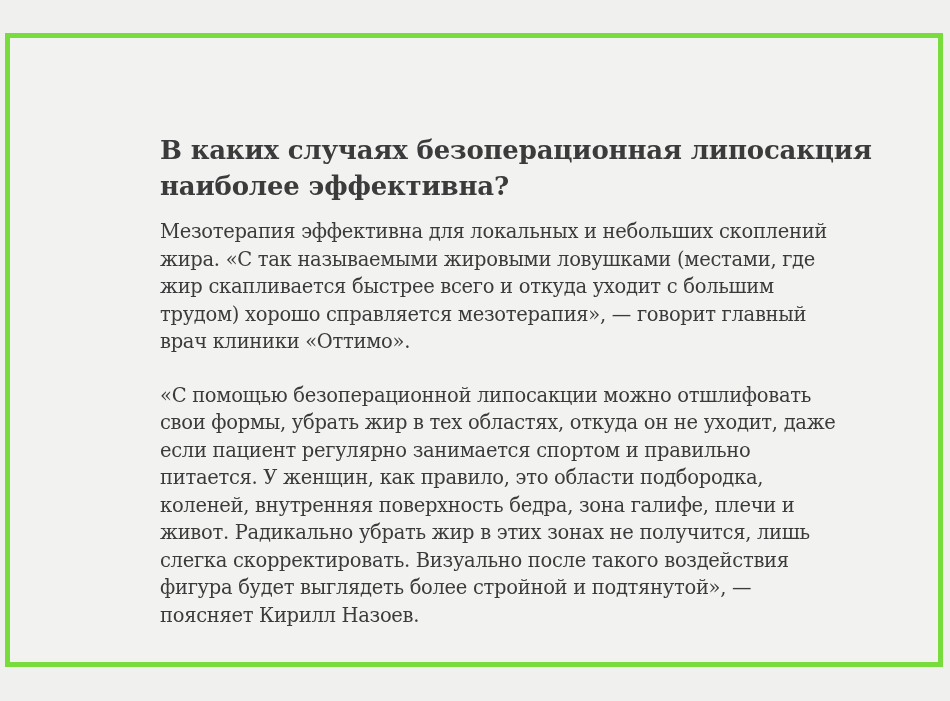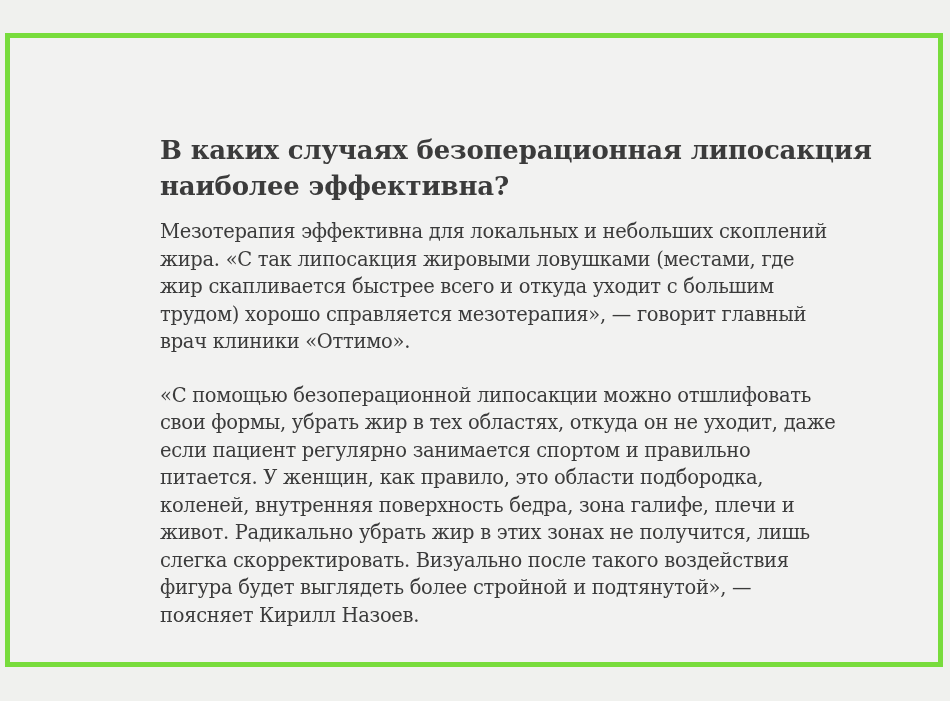--- a/index.html
+++ b/index.html
@@ -54,21 +54,21 @@
 </style>
 </head>
 <body>
 
 <div class="page">
   <div class="frame">
     <div class="article">
       <h1 class="heading">В каких случаях безоперационная липосакция
 наиболее эффективна?</h1>
       <p class="para">Мезотерапия эффективна для локальных и небольших скоплений
-жира. «С так липосакция жировыми ловушками (местами, где
+жира. «С так называемыми жировыми ловушками (местами, где
 жир скапливается быстрее всего и откуда уходит с большим
 трудом) хорошо справляется мезотерапия», — говорит главный
 врач клиники «Оттимо».</p>
       <p class="para">«С помощью безоперационной липосакции можно отшлифовать
 свои формы, убрать жир в тех областях, откуда он не уходит, даже
 если пациент регулярно занимается спортом и правильно
 питается. У женщин, как правило, это области подбородка,
 коленей, внутренняя поверхность бедра, зона галифе, плечи и
 живот. Радикально убрать жир в этих зонах не получится, лишь
 слегка скорректировать. Визуально после такого воздействия

